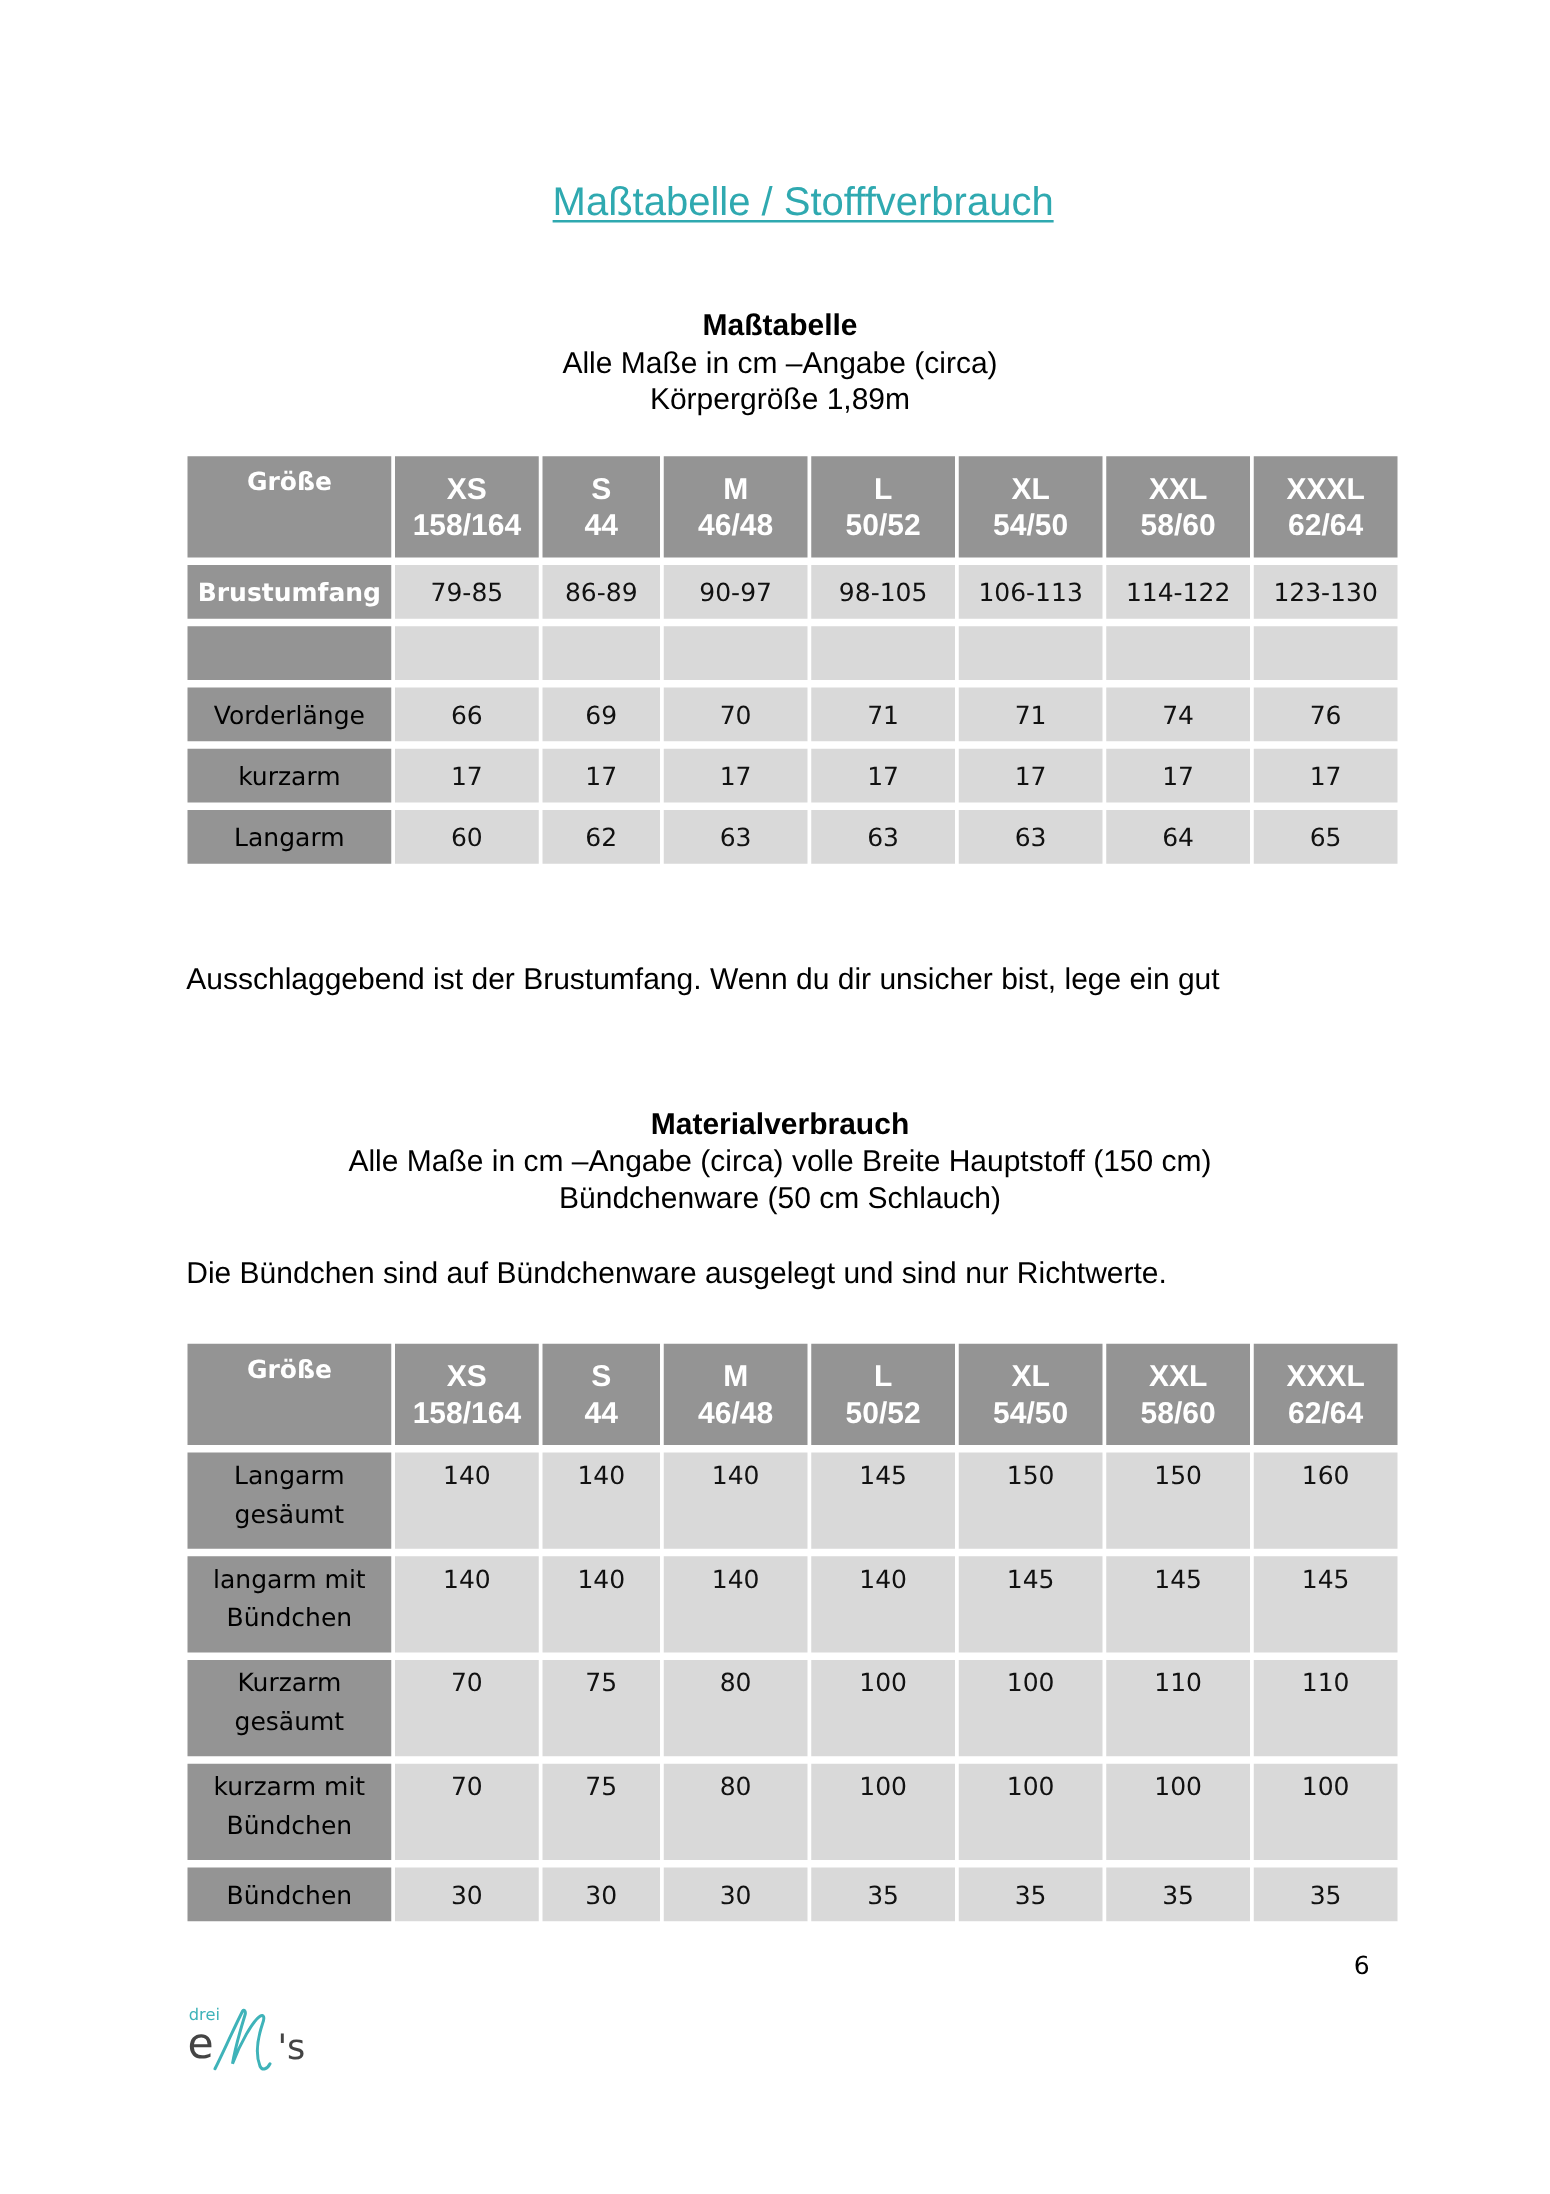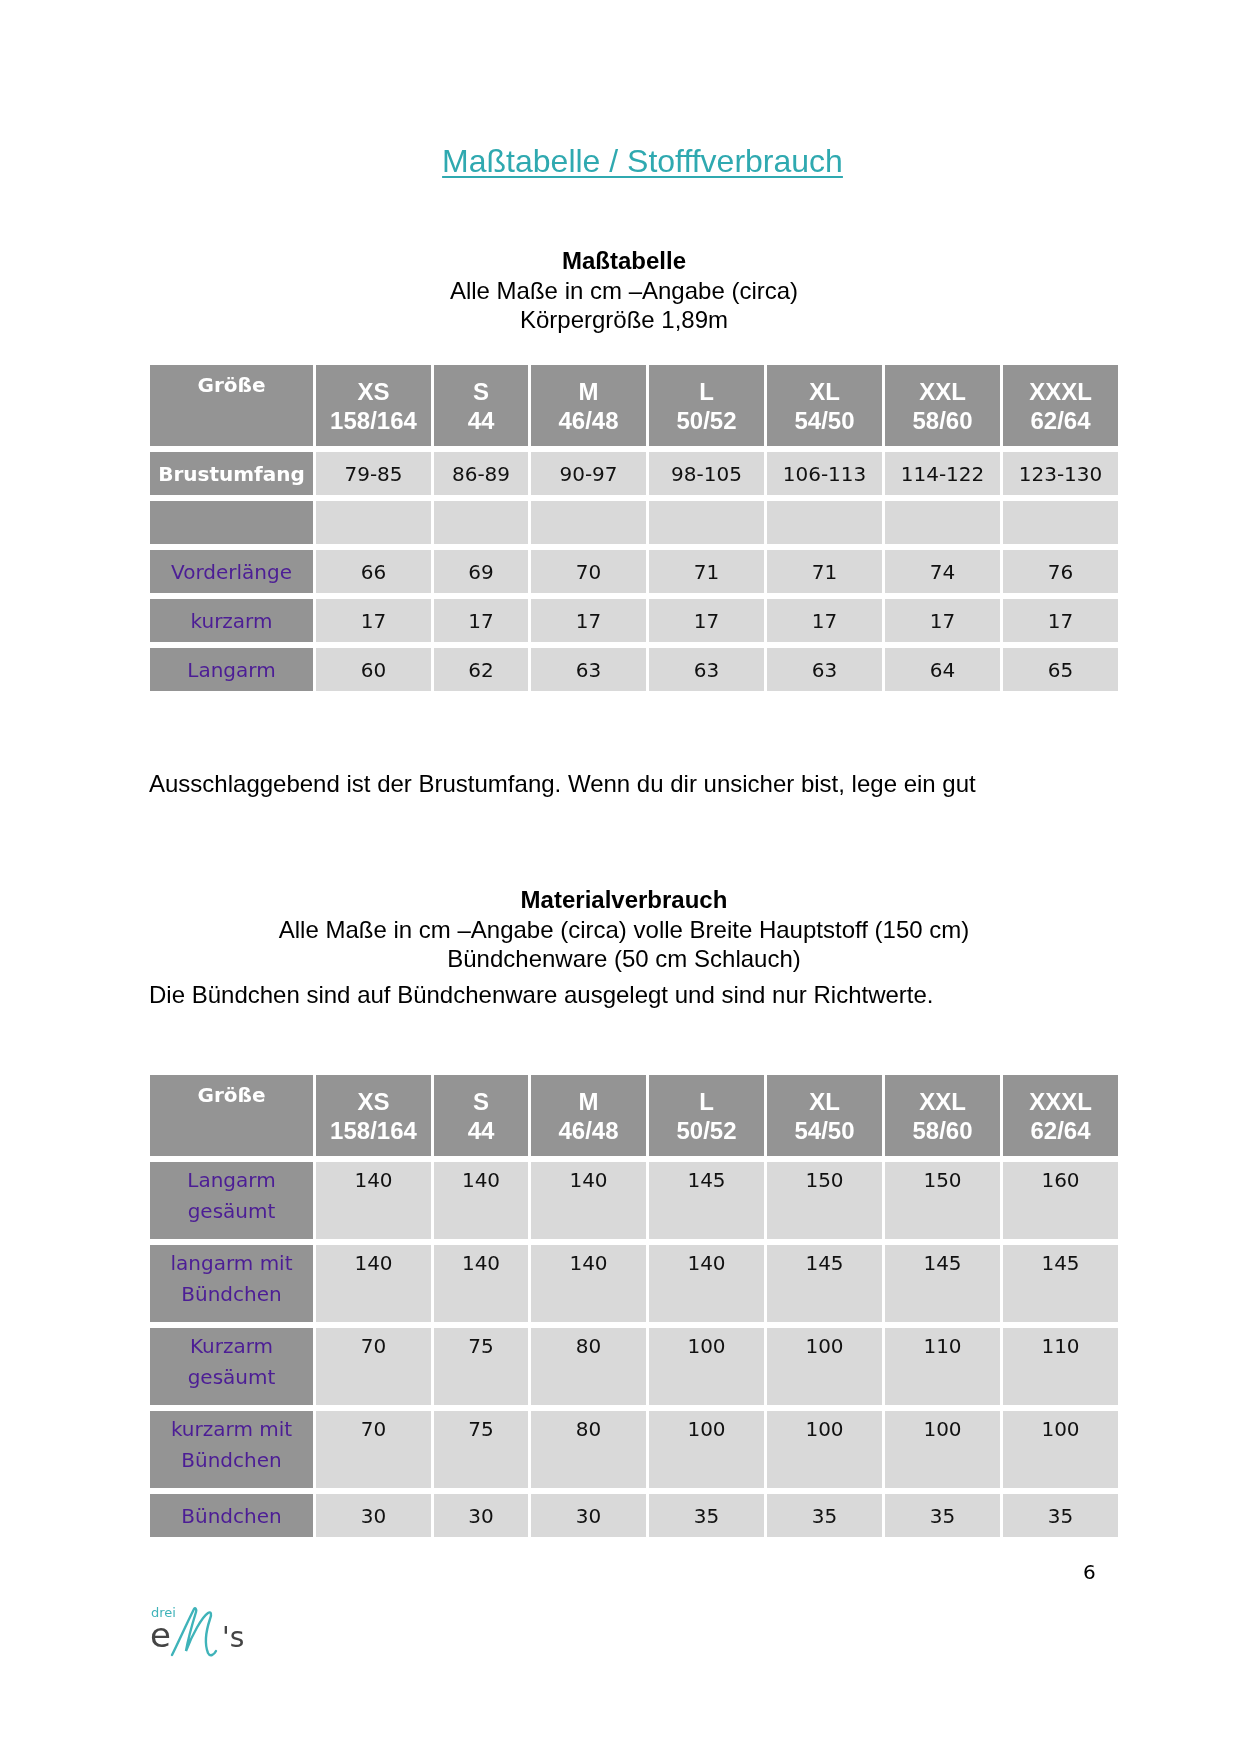--- a/index.html
+++ b/index.html
@@ -3,21 +3,21 @@
 <meta charset="utf-8">
 <style>
   html, body { margin: 0; padding: 0; background: #ffffff; }
   body { width: 1240px; height: 1755px; position: relative; overflow: hidden; font-family: "Liberation Sans", sans-serif; color: #000; }
   .page-title { position: absolute; top: 143px; left: 0; width: 1285px; text-align: center; font-size: 32px; color: #2fa9b0; text-decoration: underline; text-decoration-thickness: 2px; text-underline-offset: 4px; }
   .section-head { position: absolute; left: 0; width: 1248px; text-align: center; font-size: 24px; line-height: 29.5px; }
   .section-head .bold { font-weight: bold; }
   .para { position: absolute; left: 149px; width: 960px; font-size: 24px; line-height: 29.5px; }
   table.grid { position: absolute; left: 150px; width: 948px; border-collapse: separate; border-spacing: 3px 6px; table-layout: fixed; margin-left: -3px; }
   table.grid td { padding: 0; text-align: center; font-family: "DejaVu Sans", sans-serif; font-size: 20px; color: #111; background: #d9d9d9; }
-  table.grid td.rowlabel { background: #949494; color: #4c1d95; }
+  table.grid td.rowlabel { background: #949494; color: #000000; }
   table.grid tr.hdr td { background: #949494; color: #ffffff; font-family: "Liberation Sans", sans-serif; font-weight: bold; font-size: 24px; line-height: 29px; vertical-align: middle; margin-left: 42px; }
   table.grid tr.hdr td.corner { font-family: "DejaVu Sans", sans-serif; font-size: 20px; vertical-align: top; padding-top: 6px; }
   table.grid td.white-label { color: #ffffff; font-weight: bold; }
   #t1 { top: 359px; }
   #t1 tr.hdr td { height: 75px; }
   #t1 tr.row td { height: 43px; }
   #t2 { top: 1069px; }
   #t2 tr.hdr td { height: 75px; }
   #t2 tr.tall td { height: 74px; vertical-align: top; line-height: 31px; padding-top: 3px; }
   #t2 tr.row td { height: 43px; }
@@ -138,21 +138,21 @@
 <div class="para" style="top:769px;">
   <div>Ausschlaggebend ist der Brustumfang. Wenn du dir unsicher bist, lege ein gut</div>
 </div>
 
 <div class="section-head" style="top:885px;">
   <div class="bold">Materialverbrauch</div>
   <div>Alle Maße in cm –Angabe (circa) volle Breite Hauptstoff (150 cm)</div>
   <div>Bündchenware (50 cm Schlauch)</div>
 </div>
 
-<div class="para" style="top:980px;">Die Bündchen sind auf Bündchenware ausgelegt und sind nur Richtwerte.</div>
+<div class="para" style="top:1004px;">Die Bündchen sind auf Bündchenware ausgelegt und sind nur Richtwerte.</div>
 
 <table class="grid" id="t2">
   <colgroup>
     <col style="width:163px">
       <col style="width:115px">
       <col style="width:94px">
       <col style="width:115px">
       <col style="width:115px">
       <col style="width:115px">
       <col style="width:115px">

